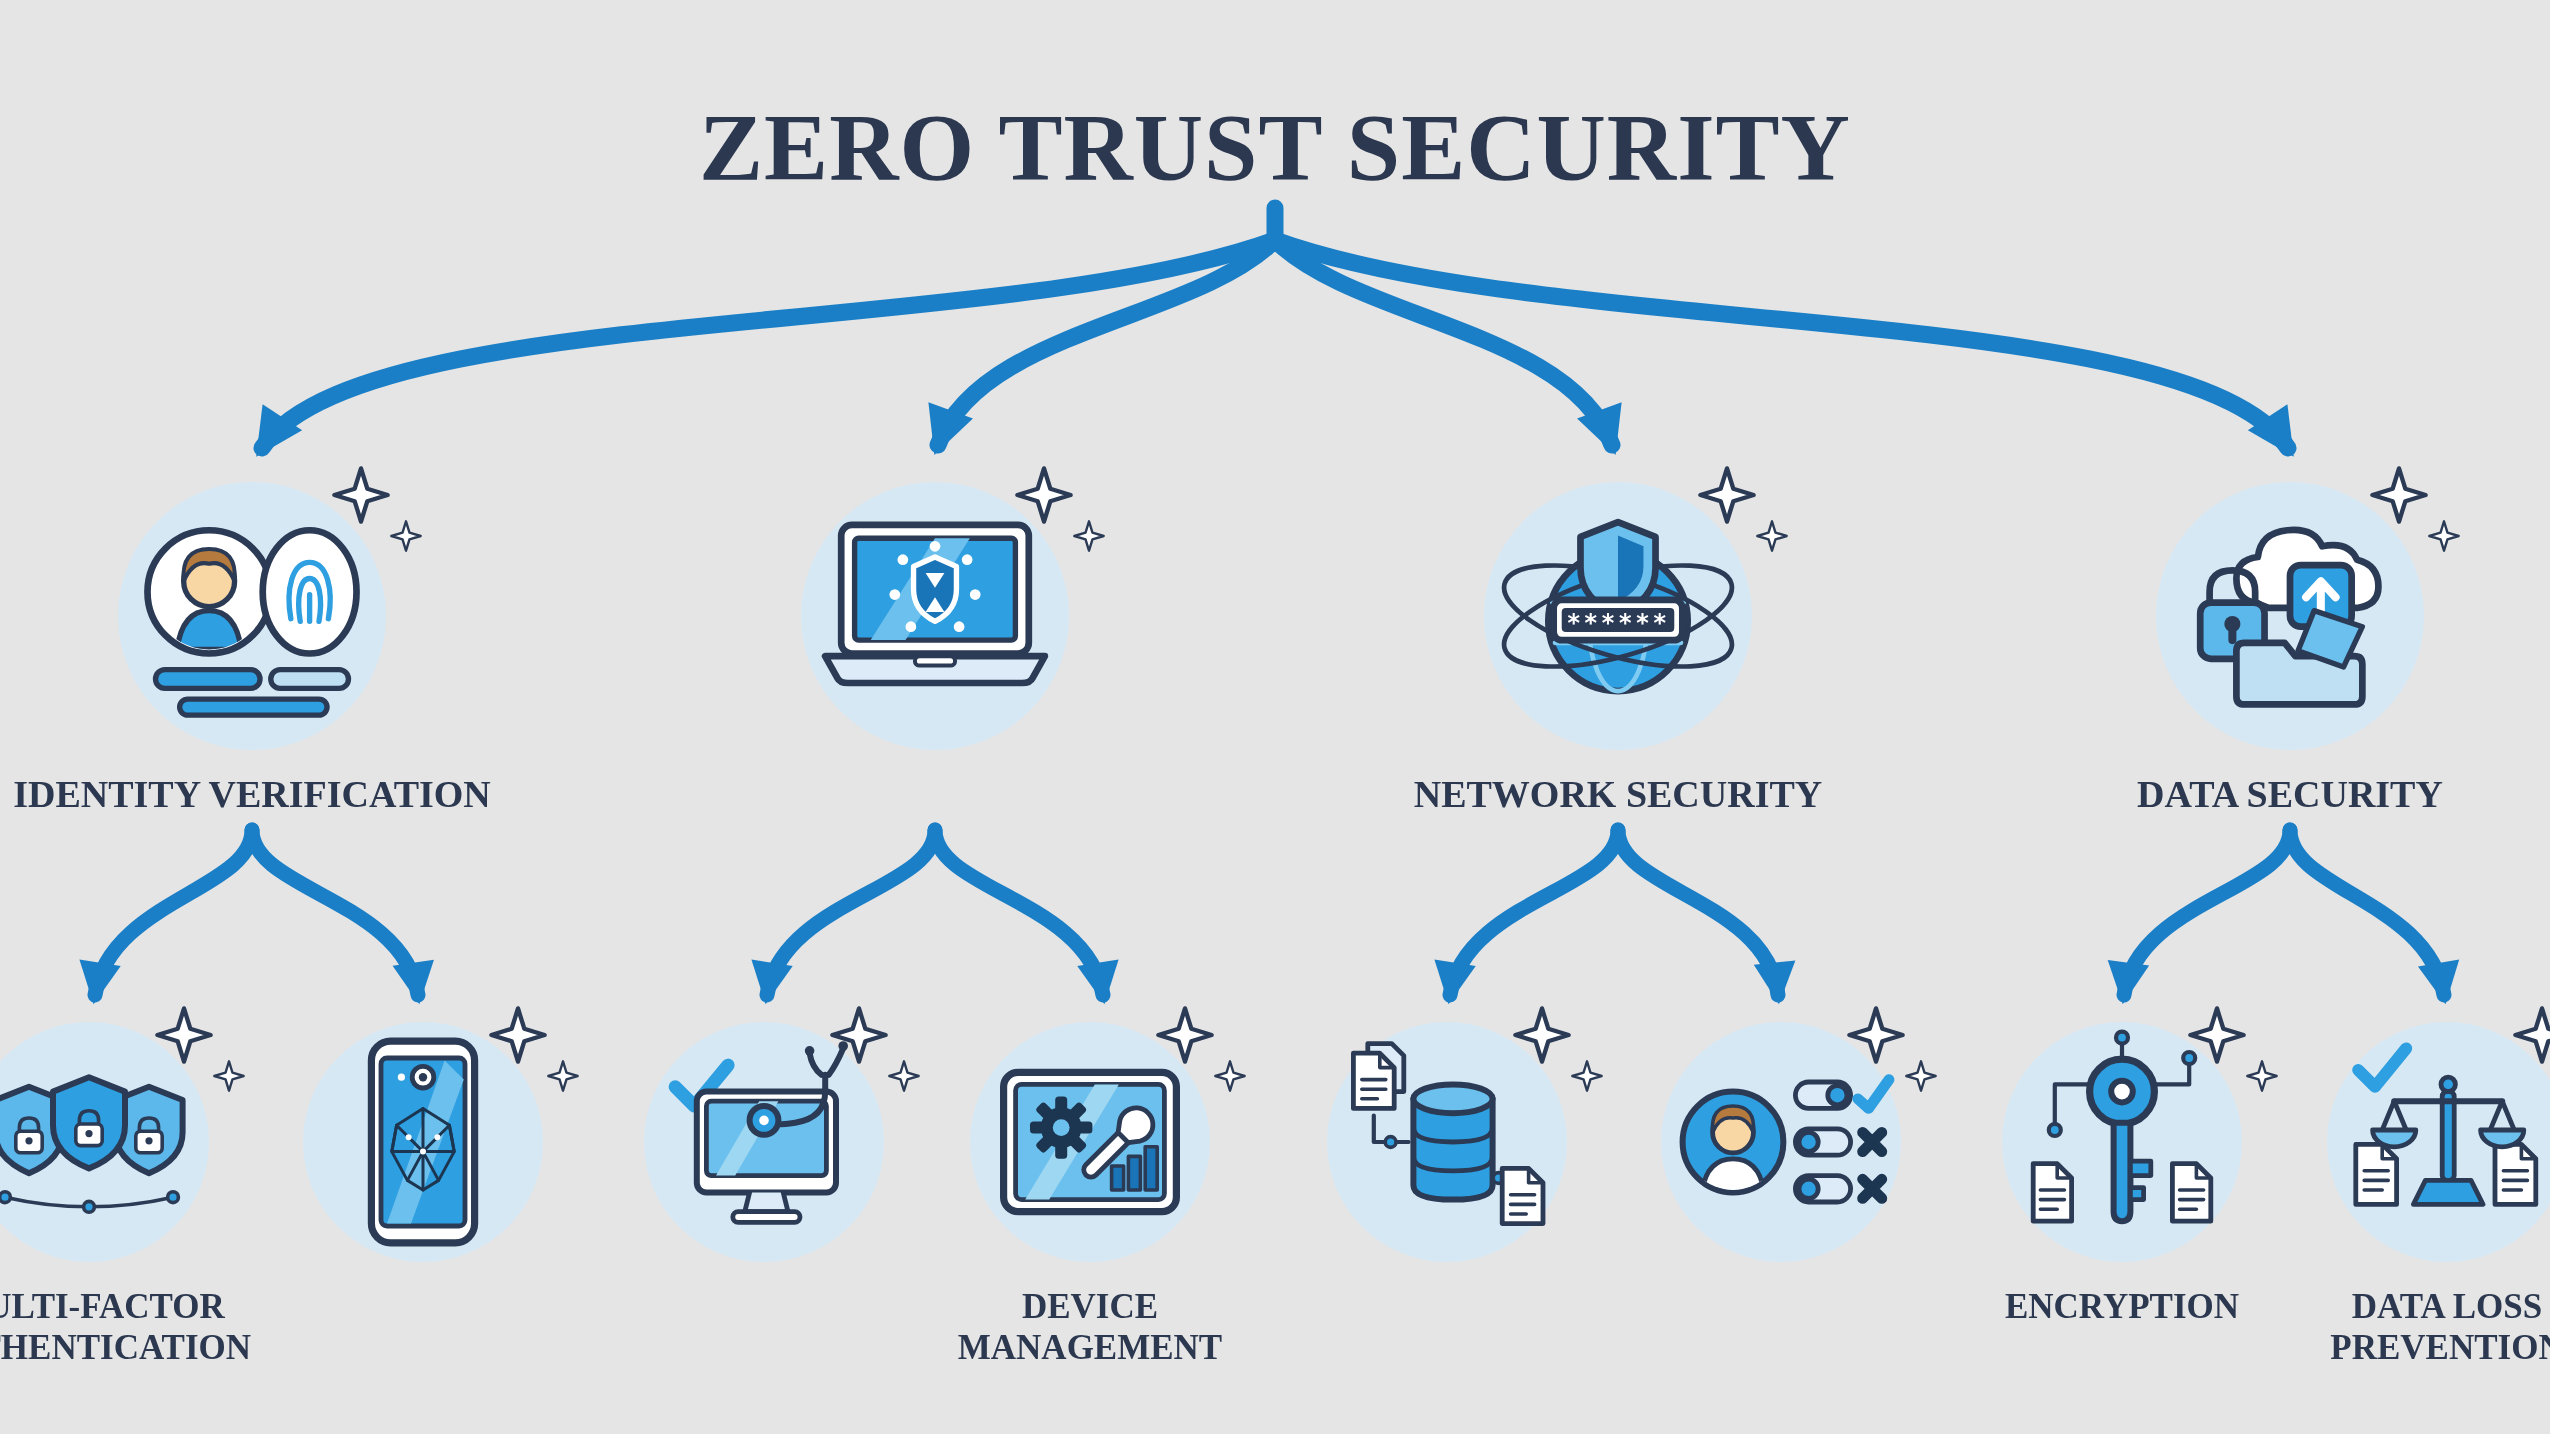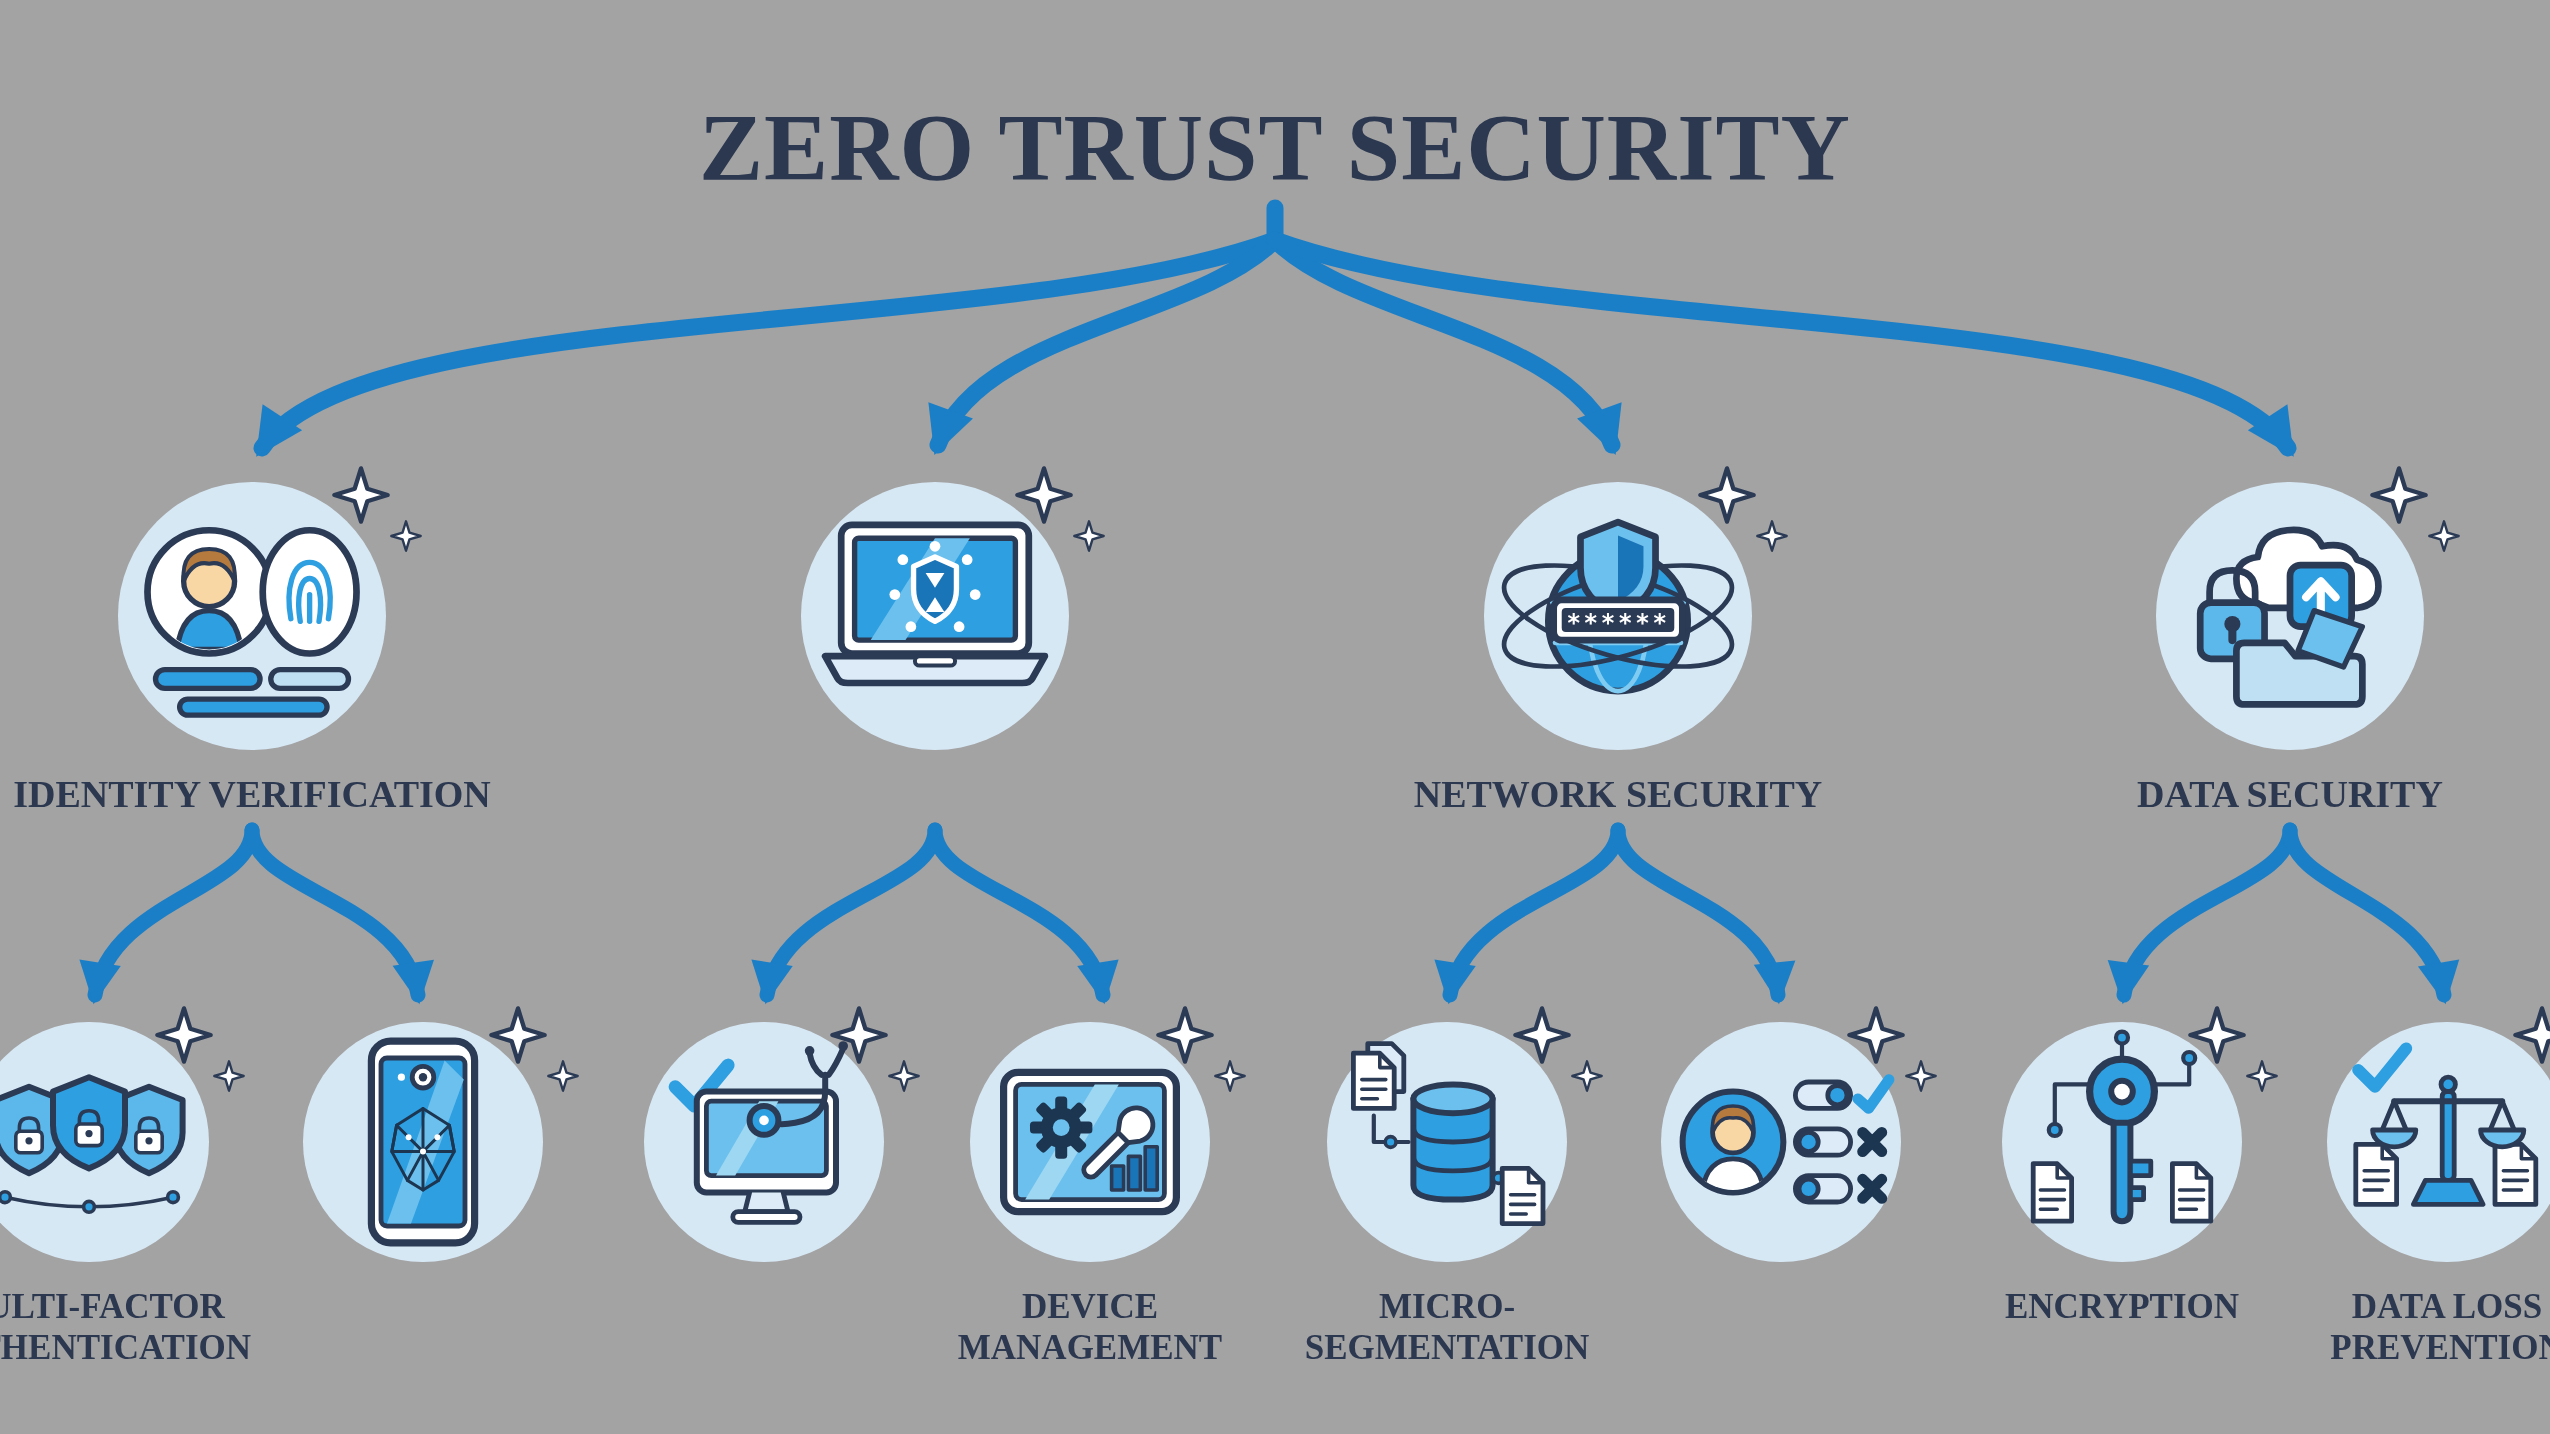--- a/index.html
+++ b/index.html
@@ -1,18 +1,18 @@
 <!DOCTYPE html>
 <html><head>
 <meta charset="utf-8">
 <style>
   html,body{margin:0;padding:0;}
   body{width:2550px;height:1434px;background:#ffffff;}
   .canvas{position:relative;width:2550px;height:1434px;overflow:hidden;
-          font-family:"Liberation Serif",serif;color:#2c3850;background:#a3a3a3;}
+          font-family:"Liberation Serif",serif;color:#2c3850;background:#e5e5e5;}
   .title{position:absolute;top:92px;left:0;width:100%;text-align:center;
          font-size:96px;font-weight:bold;letter-spacing:1px;}
   .arrows{position:absolute;left:0;top:0;width:2550px;height:1434px;pointer-events:none;}
   .node{position:absolute;transform:translateX(-50%);display:flex;flex-direction:column;align-items:center;}
   .lvl1{top:482px;}
   .lvl2{top:1022px;}
   .circle-wrap{position:relative;}
   .icon-circle{background:#d7e8f5;border-radius:50%;}
   .lvl1 .icon-circle{width:268px;height:268px;}
   .lvl2 .icon-circle{width:240px;height:240px;}
@@ -347,22 +347,20 @@
           </g>
         </svg>
       </div>
       <svg class="sparkle sp1">
           <use href="#sparkle"></use>
         </svg>
       <svg class="sparkle sp2">
           <use href="#sparkle"></use>
         </svg>
     </div>
-    <div class="label">MICRO-
-SEGMENTATION</div>
   </div>
 
   <div class="node lvl2" style="left:1781px">
     <div class="circle-wrap">
       <div class="icon-circle">
         <svg class="main" viewBox="0 0 200 200">
           <defs>
               <clipPath id="lpaclip">
                 <circle cx="60" cy="100" r="40"></circle>
               </clipPath>

